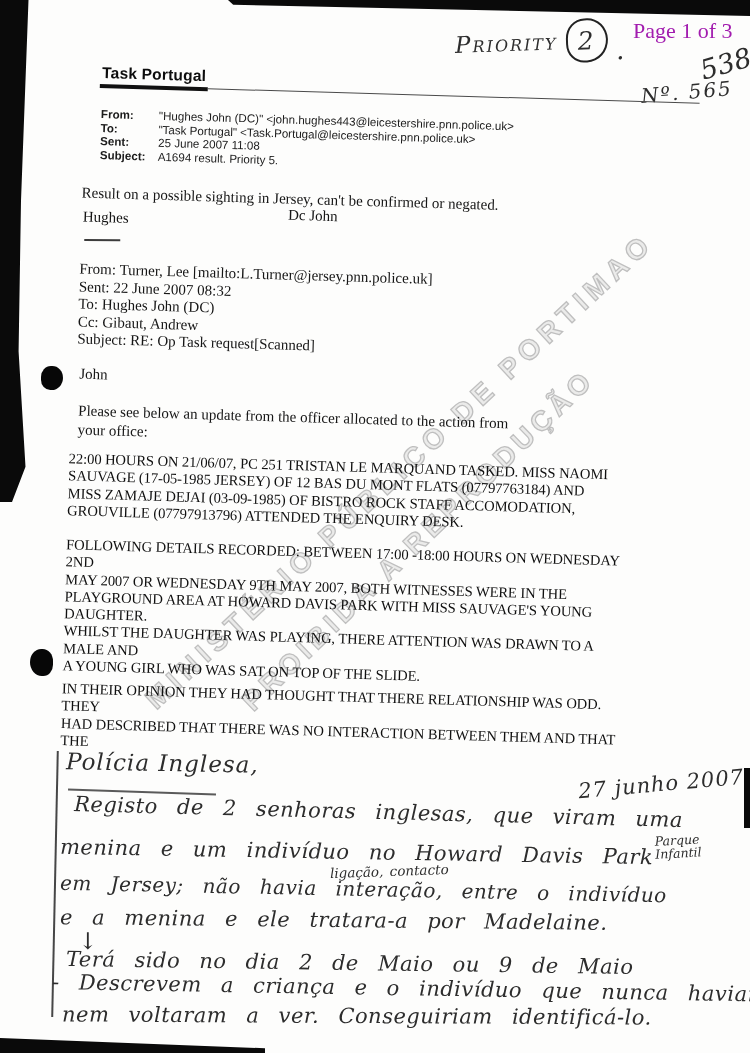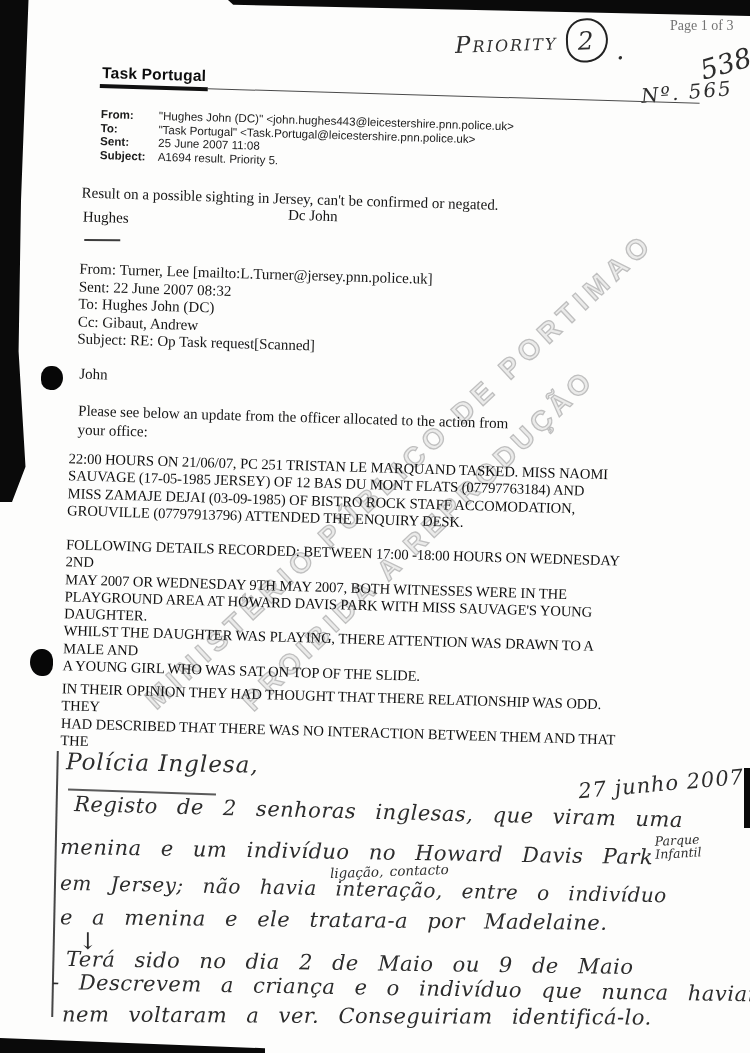--- a/index.html
+++ b/index.html
@@ -29,22 +29,22 @@
 
   
   .hw{position:absolute;font-family:"DejaVu Serif",serif;font-style:italic;color:#2d2d2d;
       white-space:nowrap;}
 
   .priority{left:455px;top:16px;font-size:23px;font-variant:small-caps;letter-spacing:2px;
             transform:rotate(-2deg);display:flex;align-items:center;gap:8px;}
   .pcircle{display:inline-flex;align-items:center;justify-content:center;width:38px;height:40px;
            border:2.5px solid #222;border-radius:48% 52% 55% 45%;font-size:25px;}
   .pdot{font-size:26px;margin-top:22px;}
-  .pageno{position:absolute;left:633px;top:18px;font-size:14px;color:#737373;
-          font-family:"Liberation Serif",serif;margin-left:37px;}
+  .pageno{position:absolute;left:633px;top:18px;font-size:22px;color:#a21caf;
+          font-family:"Liberation Serif",serif;}
   .num538{left:700px;top:48px;font-size:27px;transform:rotate(-16deg);}
   .num565{left:641px;top:80px;font-size:20px;transform:rotate(-5deg);letter-spacing:2px;}
 
   
   .typed{position:absolute;inset:0;transform:rotate(1.7deg);transform-origin:100px 80px;}
   .abs{position:absolute;white-space:nowrap;}
   .doc-title{left:102px;top:64px;font-family:"Liberation Sans",sans-serif;font-weight:bold;
              font-size:15.5px;color:#0d0d0d;letter-spacing:0.2px;}
   .title-underline{left:100px;top:84px;width:108px;height:4px;background:#111;}
   .title-rule{left:208px;top:85px;width:492px;height:1.3px;background:#4a4a4a;}

